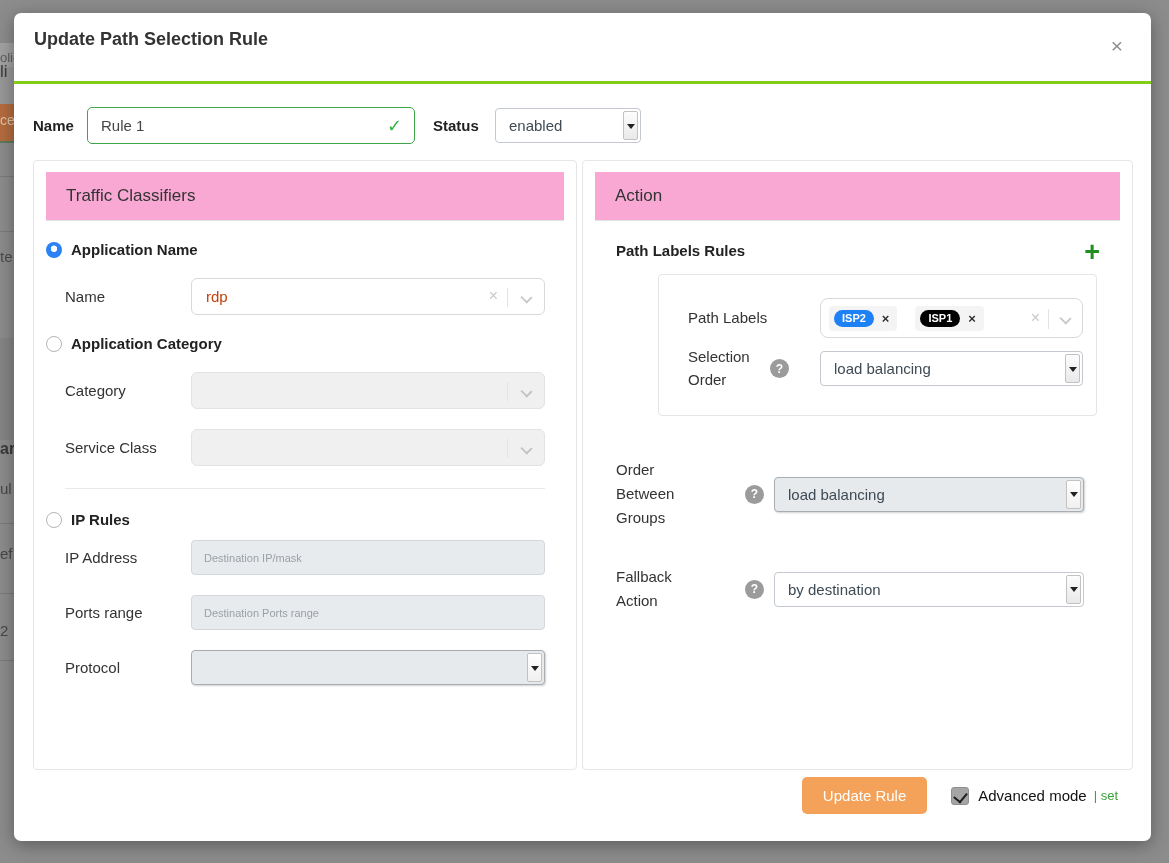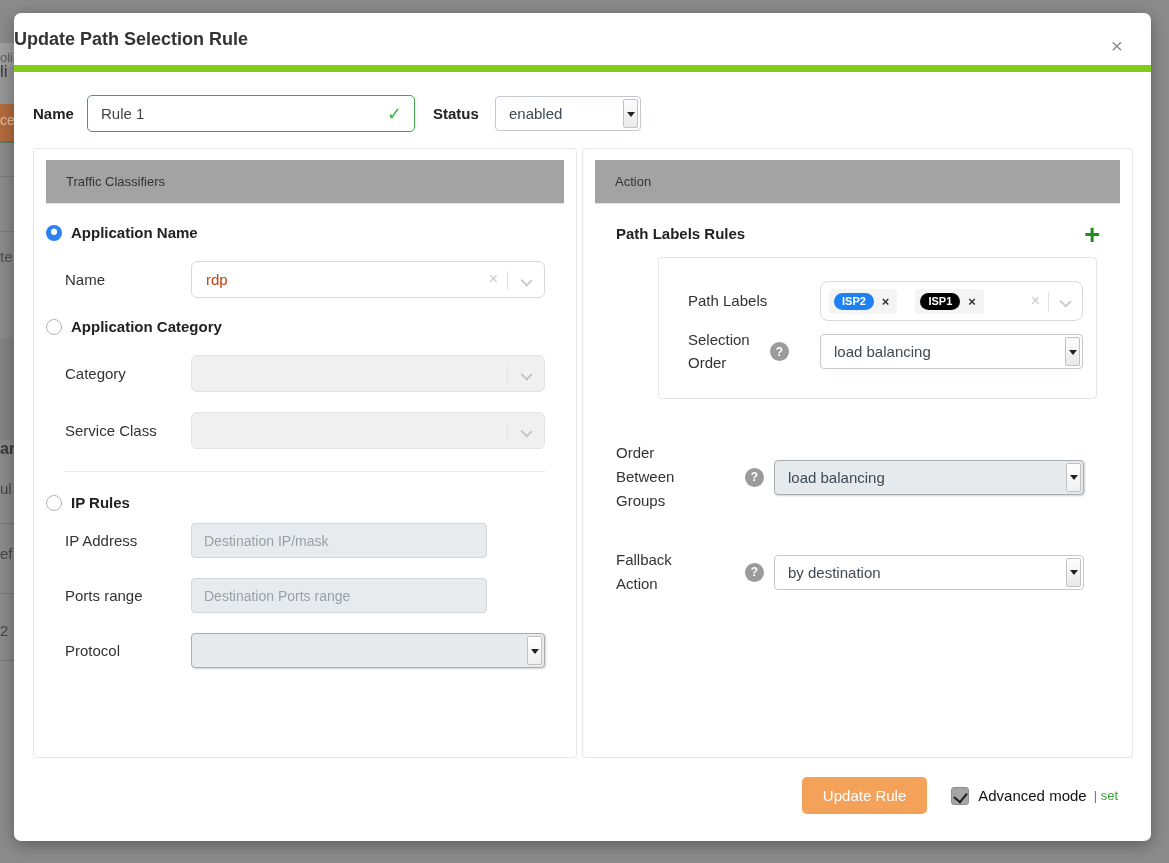--- a/index.html
+++ b/index.html
@@ -22,21 +22,21 @@
   .f-ce { top:112px; font-size:14px; color:#e2c3a6; }
   .f-te { top:248px; font-size:15px; color:#4c4c4c; }
   .f-ar { top:440px; font-size:16px; font-weight:bold; color:#3a3a3a; }
   .f-ul { top:480px; font-size:15px; color:#474747; }
   .f-ef { top:545px; font-size:15px; color:#474747; }
   .f-2  { top:622px; font-size:15px; color:#474747; }
 
   
   .modal { position:absolute; left:14px; top:13px; width:1137px; height:828px;
            background:#fff; border-radius:7px; box-shadow:0 4px 18px rgba(0,0,0,.35); }
-  .modal-header { position:relative; height:59px; border-bottom:7px solid #84cc16; padding:16px 24px 0 0; }
+  .modal-header { position:relative; height:71px; border-bottom:3px solid #84cc16; padding:16px 24px 0 20px; }
   .modal-title { font-size:18px; font-weight:600; color:#333; }
   .close-x { position:absolute; top:22px; right:28px; font-size:21px; color:#8e8e8e; cursor:pointer; line-height:1; }
 
   .modal-body { padding:20px 18px 0 19px; }
 
   
   .top-row { display:flex; align-items:center; margin:3px 0 16px 0; }
   .lbl-bold { font-weight:bold; color:#222; }
   .name-label { width:54px; }
   .name-input { position:relative; width:328px; height:37px; border:1px solid #3fa648; border-radius:5px;
@@ -54,21 +54,21 @@
   .nselect .arrow::after { content:""; position:absolute; left:3px; top:50%; margin-top:-2px;
                            border:4px solid transparent; border-top:5px solid #222; }
   .nselect.dim { background:#e7eaed; border-color:#a8adb2; box-shadow:1px 1px 2px rgba(0,0,0,.18); }
   .nselect.dim .arrow { background:linear-gradient(#ffffff,#f0f0f0); }
 
   
   .panels { display:flex; gap:5px; height:610px; }
   .panel { border:1px solid #e6e6e6; border-radius:4px; background:#fff; overflow:hidden; padding:11px 12px; }
   .panel-left { width:544px; }
   .panel-right { flex:1; }
-  .panel-head { background:#a3a3a3; border-bottom:1px solid #e2e2e2; padding:14px 20px; font-size:13px; color:#333; }
+  .panel-head { background:#f9a8d4; border-bottom:1px solid #e2e2e2; padding:14px 20px; font-size:17px; color:#333; }
 
   .radio-row { display:flex; align-items:center; margin:20px 0 10px 0; cursor:pointer; }
   .radio { width:16px; height:16px; border-radius:50%; margin-right:9px; position:relative;
            border:1px solid #b5b5b5; background:#fff; }
   .radio.on { border:none; background:radial-gradient(circle at 50% 42%, #fff 0 3px, #2a82f5 3.5px 100%); }
   .radio-lab { font-weight:bold; color:#222; }
 
   .frow { display:flex; align-items:center; margin:20px 0 20px 19px; }
   .frow > label { width:126px; color:#333; }
   .ctl { width:354px; }
@@ -79,22 +79,22 @@
   .combo .val { color:#c2410c; }
   .combo .clear { position:absolute; right:46px; top:8px; color:#c9c9c9; font-size:16px; cursor:pointer; }
   .combo .vdiv { position:absolute; right:36px; top:9px; width:1px; height:19px; background:#e3e3e3; }
   .combo .chev { position:absolute; right:13px; top:14px; width:9px; height:9px;
                  border-right:2px solid #c9c9c9; border-bottom:2px solid #c9c9c9; transform:rotate(45deg) scale(1,.9); }
   .combo.dim { background:#f0f0f0; border-color:#e3e3e3; }
   .combo.dim .chev { border-color:#c2c2c2; }
 
   .hdivider { height:1px; background:#e9e9e9; margin:22px 0 22px 19px; width:480px; }
 
-  .ginput { height:35px; background:#e8ebee; border:1px solid #d3d7db; border-radius:4px; width:296px;
-            padding:8px 12px; font-size:14px; color:#555; font-family:inherit; }
+  .ginput { height:35px; background:#e8ebee; border:1px solid #d3d7db; border-radius:4px; width:354px;
+            padding:8px 12px; font-size:11px; color:#555; font-family:inherit; }
   .ginput::placeholder { color:#9aa0a6; }
 
   
   .groups-row { display:flex; align-items:flex-start; justify-content:space-between; margin:21px 2px 12px 21px; }
   .groups-lab { font-weight:bold; color:#222; }
   .plus { color:#1f8f1f; font-size:27px; font-weight:bold; line-height:20px; cursor:pointer; margin-right:18px; }
 
   .card { width:439px; margin-left:63px; border:1px solid #e5e5e5; border-radius:4px; padding:15px 14px 24px 29px; }
   .card-row { display:grid; grid-template-columns:82px 50px 263px; align-items:center; margin:8px 0 0 0; }
   .card-row .rlab { color:#333; line-height:1.5; }

